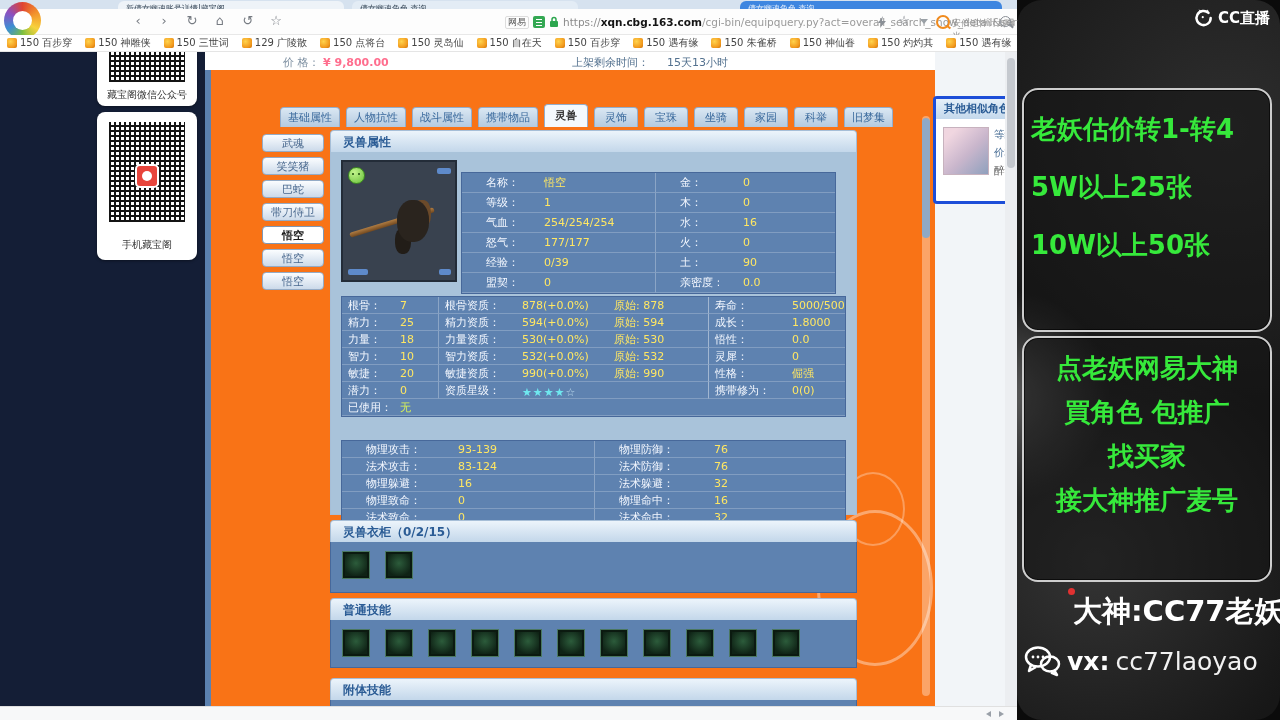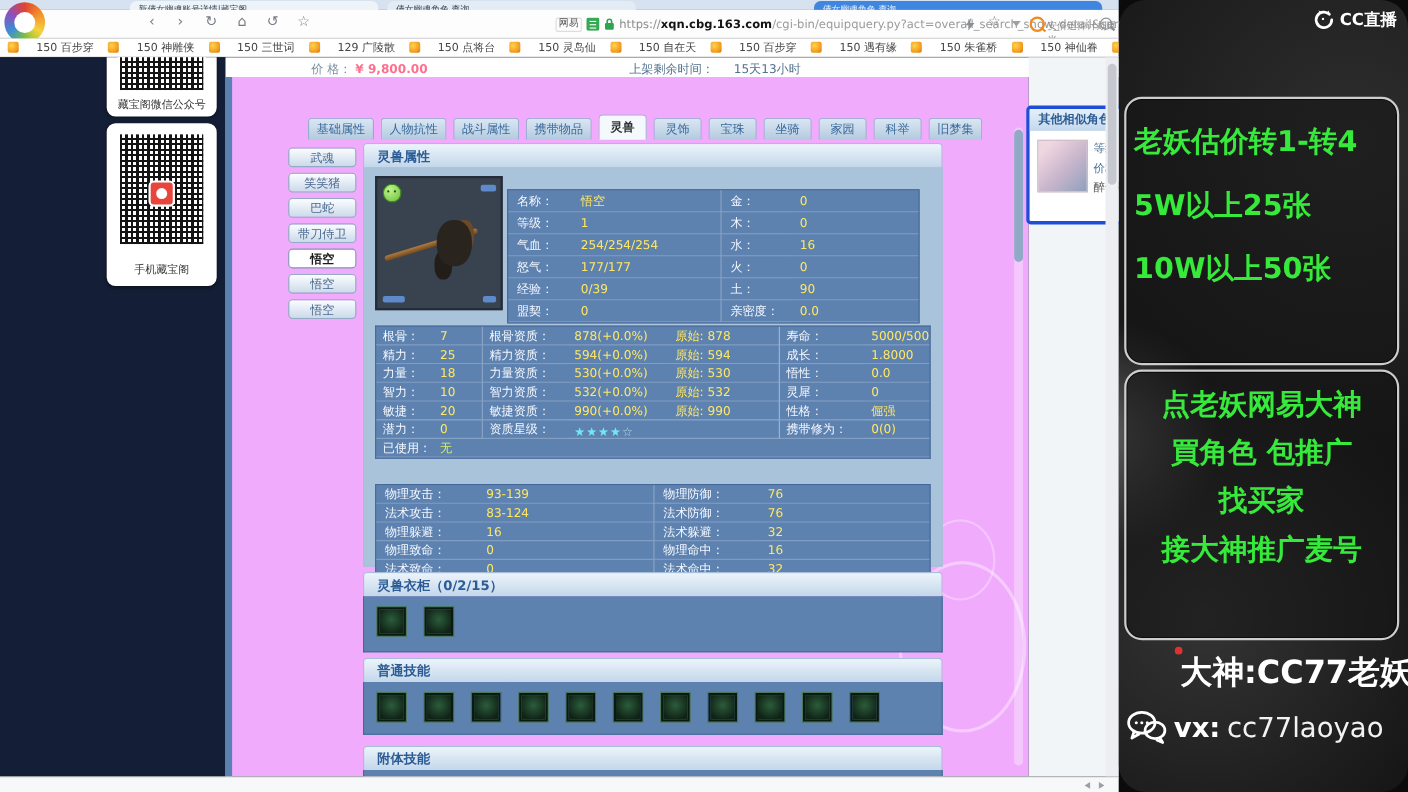--- a/index.html
+++ b/index.html
@@ -31,21 +31,21 @@
   .urltext .pfx{color:#8a8a8a;}
   .caret{width:0;height:0;border-left:4px solid transparent;border-right:4px solid transparent;border-top:5px solid #9aa0a6;}
   .qring{width:10px;height:10px;border:2px solid #f08a1d;border-radius:50%;position:relative;}
   .qring::after{content:"";position:absolute;width:5px;height:2px;background:#f08a1d;right:-3px;bottom:-1px;transform:rotate(40deg);}
   .mag{width:9px;height:9px;border:1.6px solid #8a8f96;border-radius:50%;position:relative;}
   .mag::after{content:"";position:absolute;width:5px;height:1.6px;background:#8a8f96;right:-4px;bottom:-1px;transform:rotate(45deg);}
   .hotsearch{font-size:9px;color:#8e8e8e;}
 
   .bookmarks{position:absolute;left:0;top:35px;width:1017px;height:17px;background:#fff;border-bottom:1px solid #e5e5e5;
     display:flex;align-items:center;gap:13px;padding-left:7px;overflow:hidden;box-sizing:border-box;}
-  .bm{display:flex;align-items:center;gap:16px;font-size:10px;color:#454545;white-space:nowrap;flex:0 0 auto;}
+  .bm{display:flex;align-items:center;gap:3px;font-size:10px;color:#454545;white-space:nowrap;flex:0 0 auto;}
   .bm i{width:10px;height:10px;border-radius:2px;background:radial-gradient(circle at 35% 35%,#ffd34d,#f29a1d 65%,#c96f08);}
 
   
   .page{position:absolute;left:0;top:52px;width:1017px;height:654px;background:#141e36;overflow:hidden;}
 
   .qrcard{position:absolute;left:97px;width:100px;background:#fff;border-radius:8px;box-shadow:0 1px 3px rgba(0,0,0,.4);}
   .qr1{top:-16px;height:70px;}
   .qr2{top:60px;height:148px;}
   .qrimg{position:absolute;left:10px;width:80px;background-color:#fff;
     background-image:repeating-linear-gradient(0deg,#141414 0 2px,transparent 2px 5px),
@@ -60,21 +60,21 @@
   .qr1 .qrlabel{bottom:4px;}
   .qr2 .qrlabel{bottom:8px;}
 
   .pricebar{position:absolute;left:205px;top:0;width:812px;height:18px;background:#fff;overflow:hidden;font-size:11px;line-height:21px;}
   .pricebar .plab{position:absolute;left:78px;color:#7c8ea0;}
   .pricebar .pval{position:absolute;left:118px;color:#ff6e8e;font-weight:bold;}
   .pricebar .tlab{position:absolute;left:367px;color:#53718f;}
   .pricebar .tval{position:absolute;left:462px;color:#53718f;}
 
   .rightbg{position:absolute;left:935px;top:0;width:82px;height:654px;background:#f2f5f8;}
-  .content{position:absolute;left:205px;top:18px;width:724px;height:636px;background:#f0abfc;border-left:6px solid #5b81b0;overflow:hidden;}
+  .content{position:absolute;left:205px;top:18px;width:724px;height:636px;background:#f97316;border-left:6px solid #5b81b0;overflow:hidden;}
   .swirl1{position:absolute;right:2px;bottom:40px;width:110px;height:150px;border:3px solid rgba(255,255,255,.38);border-radius:50%;}
   .swirl2{position:absolute;right:30px;bottom:160px;width:60px;height:70px;border:2px solid rgba(255,255,255,.3);border-radius:50%;}
 
   .petnav{position:absolute;left:51px;top:64px;width:62px;}
   .pbtn{height:18px;line-height:18px;margin-bottom:5px;border-radius:4px;text-align:center;font-size:11px;color:#49688e;
     background:linear-gradient(#fbfdff,#ccdaea);border:1px solid #94abc6;box-sizing:border-box;}
   .pbtn.sel{background:#fff;color:#1c1c1c;font-weight:bold;border-color:#7e97b5;}
 
   .ptabs{position:absolute;left:69px;top:34px;display:flex;gap:6px;align-items:flex-end;}
   .ptab{height:19px;line-height:19px;padding:0 7px;font-size:11px;color:#39699c;text-align:center;min-width:28px;
@@ -99,21 +99,21 @@
     box-shadow:-10px 20px 0 -8px #221d18, 9px -7px 0 -7px #6b4a2a;}
   .smiley{position:absolute;left:5px;top:5px;width:15px;height:15px;border-radius:50%;border:1px solid #3f8f1f;
     background:radial-gradient(circle at 35% 30%,#c2f48c,#68c03a);}
   .smiley::after{content:"";position:absolute;left:3px;top:5px;width:2px;height:2px;border-radius:50%;background:#1d4d0d;box-shadow:6px 0 #1d4d0d;}
   .pbdg{position:absolute;background:rgba(110,170,255,.7);border-radius:2px;}
   .pbdg.tr{right:4px;top:6px;width:14px;height:6px;}
   .pbdg.bl{left:5px;bottom:5px;width:20px;height:6px;}
   .pbdg.br{right:4px;bottom:5px;width:12px;height:6px;}
 
   .dtable{background:#5e82b0;border:1px solid #47689a;box-sizing:border-box;display:grid;}
-  .dtable>div{border-bottom:1px solid rgba(255,255,255,.22);padding-left:8px;white-space:nowrap;overflow:hidden;box-sizing:border-box;}
+  .dtable>div{border-bottom:1px solid rgba(255,255,255,.22);padding-left:24px;white-space:nowrap;overflow:hidden;box-sizing:border-box;}
   .lab{color:#f4f8ff;font-size:11px;}
   .val{color:#ffe763;font-size:11px;}
   .sep{border-left:1px solid rgba(255,255,255,.28);}
   .sep2{border-left:1px solid rgba(255,255,255,.42);}
 
   .infotable{position:absolute;left:130px;top:20px;width:375px;grid-template-columns:58px 135px 64px 1fr;grid-auto-rows:20px;}
   .infotable>div{line-height:20px;}
 
   .statswrap{position:absolute;left:10px;top:144px;width:505px;}
   .sgrid{display:grid;grid-template-columns:52px 44px 78px 92px 100px 78px 1fr;grid-auto-rows:17px;background:#5e82b0;box-sizing:border-box;}

